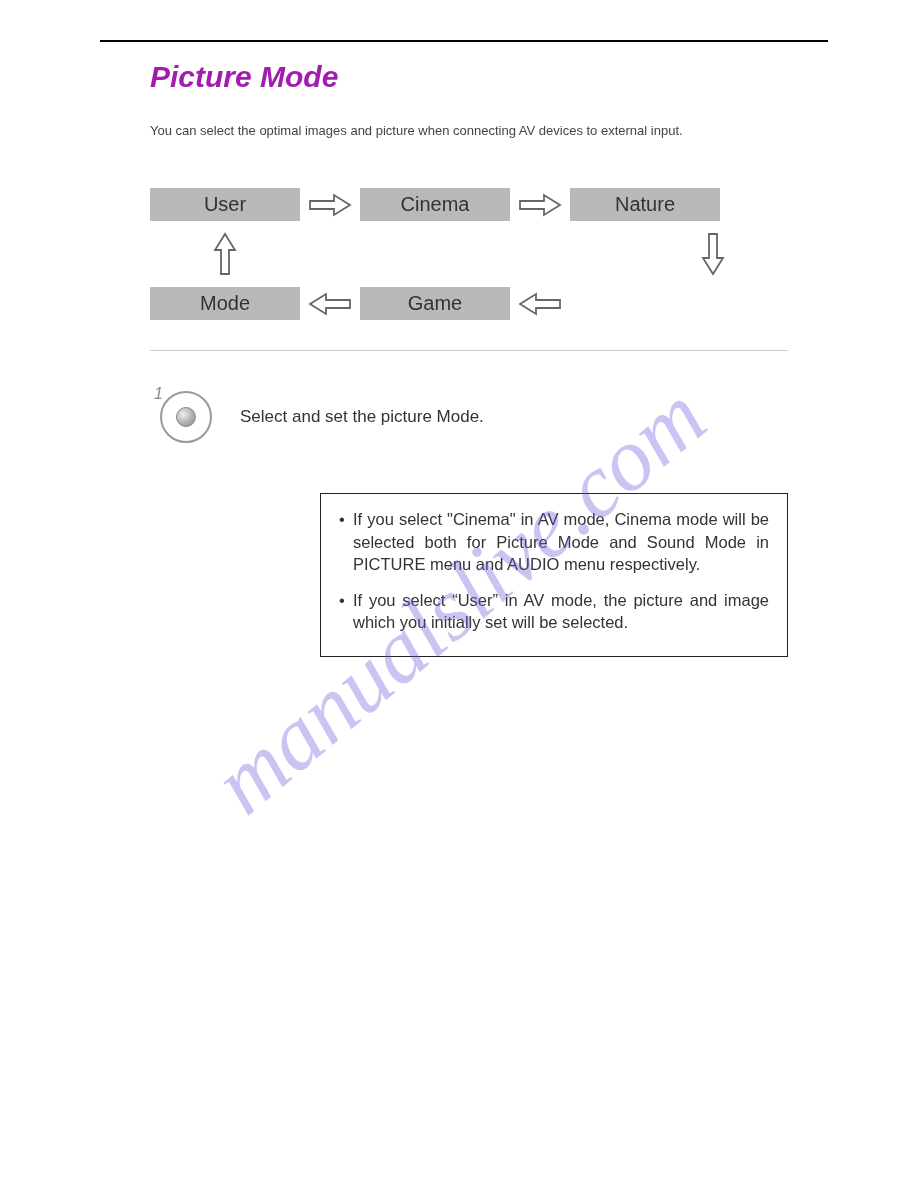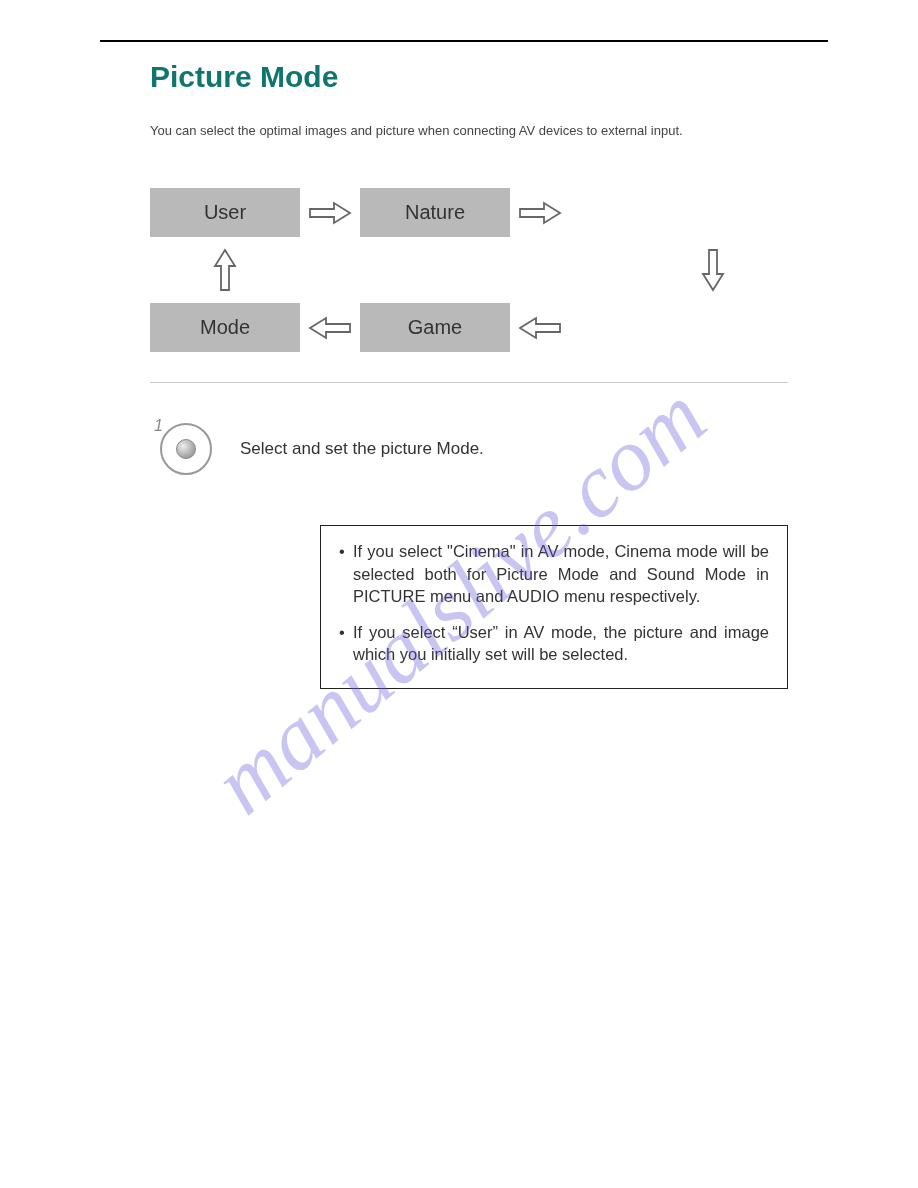--- a/index.html
+++ b/index.html
@@ -14,22 +14,23 @@
     overflow: hidden;
   }
   .page {
     margin: 40px 90px 0 100px;
     border-top: 2px solid #000;
     padding-top: 18px;
   }
   .title {
     font-size: 30px;
     font-weight: bold;
-    color: #0f766e;
+    color: #a21caf;
     margin: 0 0 30px 50px;
+    font-style: italic;
   }
   .intro {
     font-size: 13px;
     color: #444;
     line-height: 1.1;
     margin: 0 40px 50px 50px;
   }
   .diagram {
     margin: 0 40px 30px 50px;
   }
@@ -37,21 +38,21 @@
     display: flex;
     align-items: center;
     justify-content: flex-start;
     gap: 0;
   }
   .mode-box {
     background: #b9b9b9;
     color: #333;
     font-size: 20px;
     text-align: center;
-    padding: 13px 0;
+    padding: 5px 0;
     width: 150px;
     flex: 0 0 150px;
   }
   .arrow-h {
     width: 60px;
     flex: 0 0 60px;
     display: flex;
     justify-content: center;
     align-items: center;
   }
@@ -153,26 +154,27 @@
   <p class="intro">You can select the optimal images and picture when connecting AV devices to external input.</p>
 
   <div class="diagram">
     <div class="row">
       <div class="mode-box">User</div>
       <div class="arrow-h">
         <svg viewBox="0 0 44 26">
             <path d="M2 9 H26 V3 L42 13 L26 23 V17 H2 Z" fill="#fff" stroke="#666" stroke-width="1.8"></path>
           </svg>
       </div>
+      <div class="mode-box">Cinema</div>
+      <div class="arrow-h">
+        <svg viewBox="0 0 44 26">
+            <path d="M2 9 H26 V3 L42 13 L26 23 V17 H2 Z" fill="#fff" stroke="#666" stroke-width="1.8"></path>
+          </svg>
+      </div>
       <div class="mode-box">Nature</div>
-      <div class="arrow-h">
-        <svg viewBox="0 0 44 26">
-            <path d="M2 9 H26 V3 L42 13 L26 23 V17 H2 Z" fill="#fff" stroke="#666" stroke-width="1.8"></path>
-          </svg>
-      </div>
     </div>
 
     <div class="row row-vert">
       <div class="arrow-v">
         <svg viewBox="0 0 26 44">
             <path d="M9 42 V18 H3 L13 2 L23 18 H17 V42 Z" fill="#fff" stroke="#666" stroke-width="1.8"></path>
           </svg>
       </div>
       <div class="vspacer"></div>
       <div class="arrow-v" style="visibility:hidden"></div>

